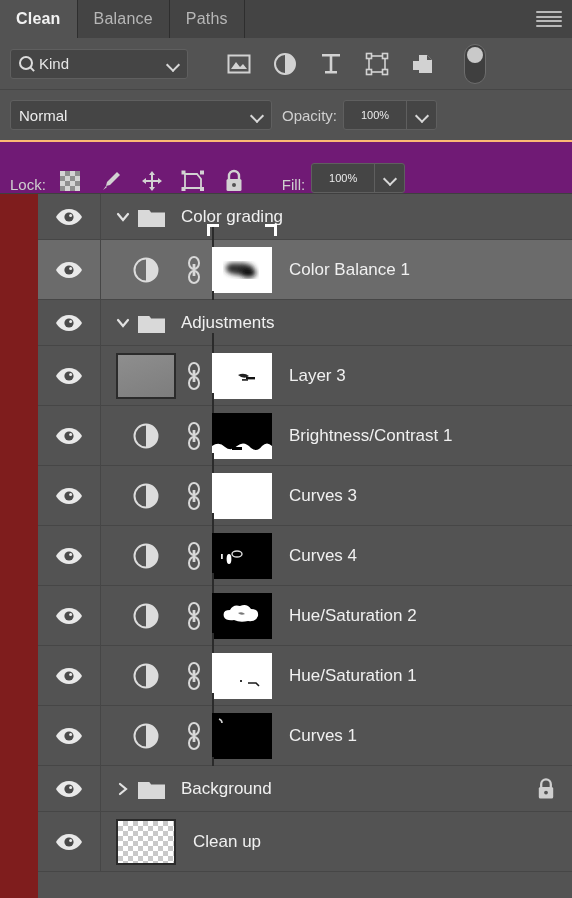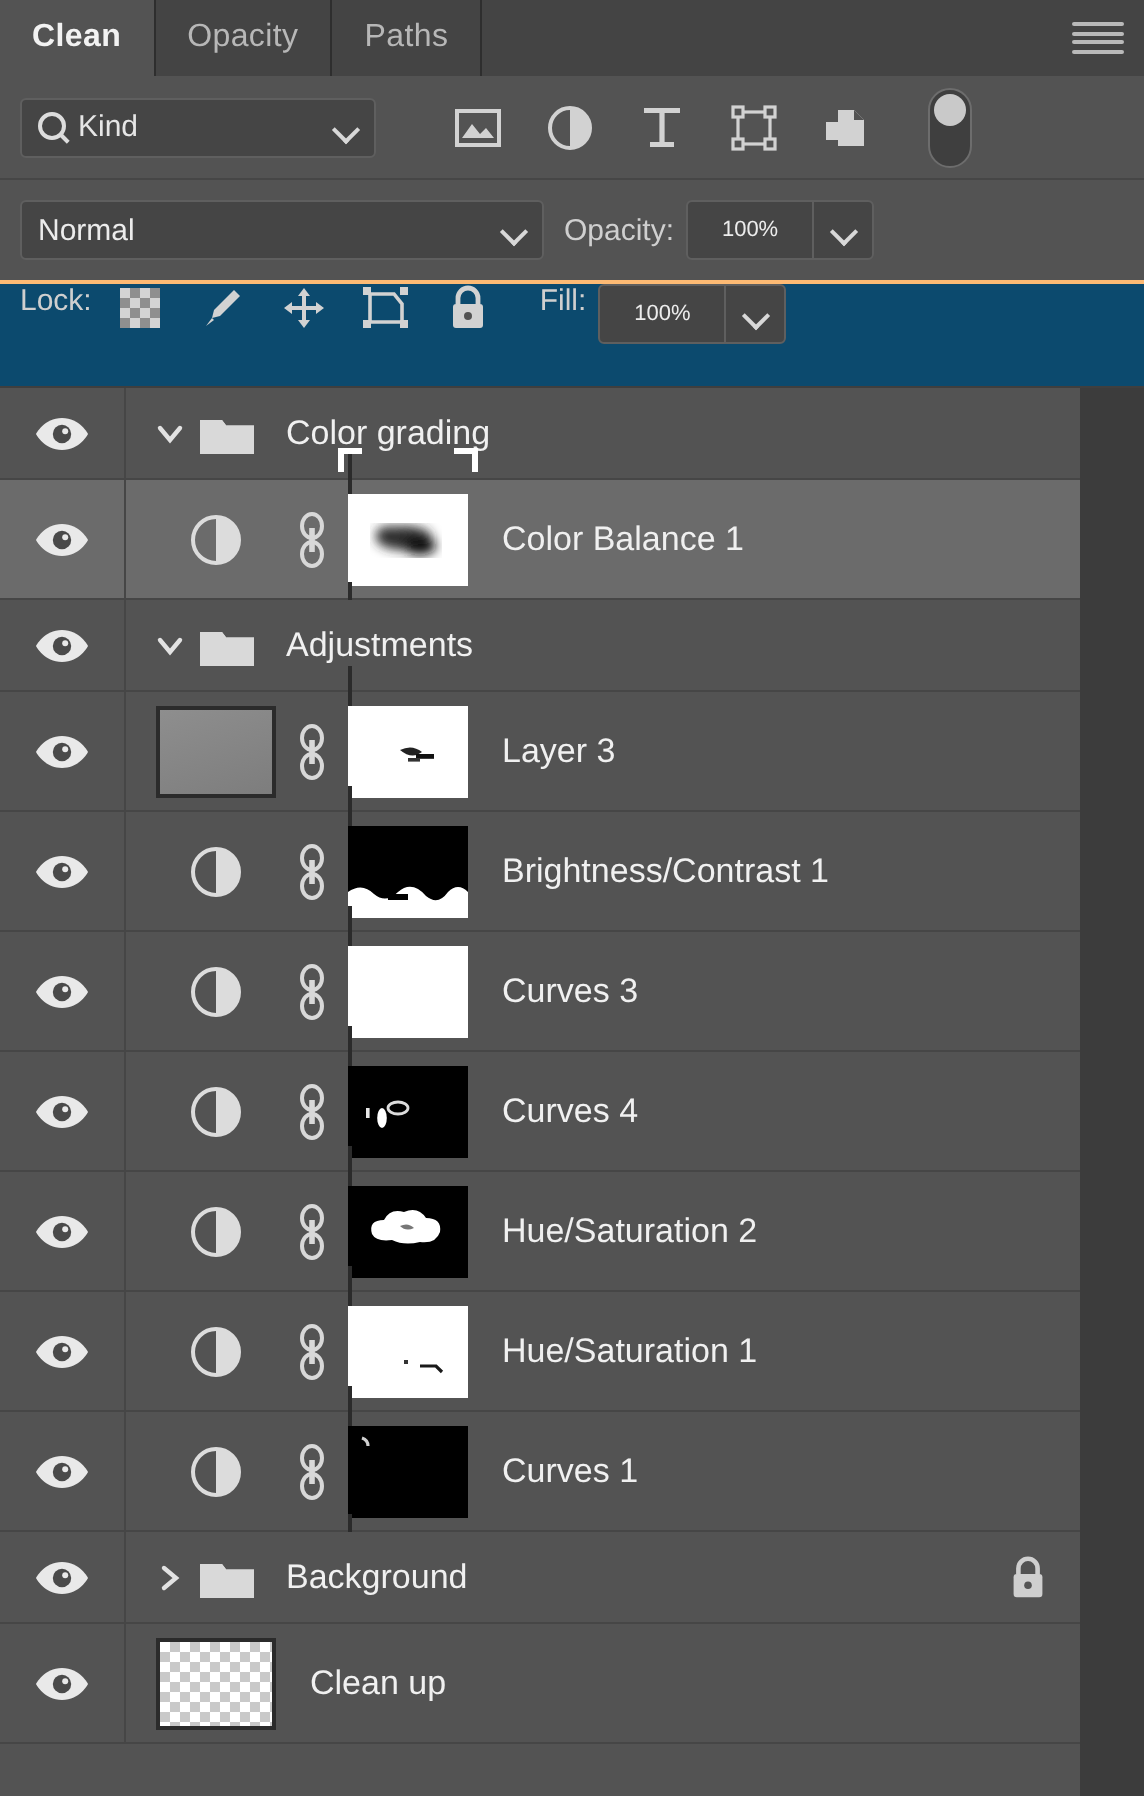--- a/index.html
+++ b/index.html
@@ -57,33 +57,33 @@
   .blendsel .label { flex: 1; }
   .fieldlabel { color: #cfcfcf; font-size: 15px; margin: 0 6px 0 10px; white-space: nowrap; }
   .numfield { display: flex; height: 30px; border: 1px solid #5f5f5f; border-radius: 3px;
               overflow: hidden; background: #454545; }
   .numfield .val { width: 62px; display: flex; align-items: center; justify-content: center;
               color: #ececec; font-size: 11px; }
   .numfield .stepper { width: 30px; border-left: 1px solid #5f5f5f; display: flex;
               align-items: center; justify-content: center; }
 
   
-  .lockrow { height: 52px; background: #0c4a6e; display: flex; align-items: flex-start;
+  .lockrow { height: 52px; background: #701a75; display: flex; align-items: flex-end;
              padding: 0 10px; border-bottom: 1px solid #3f3f3f; flex: none; }
   .lockrow .lbl { color: #cfcfcf; font-size: 15px; margin-right: 12px; }
   .lockicons { display: flex; align-items: center; gap: 17px; }
   .lockicon { width: 24px; height: 24px; display:flex; align-items:center; justify-content:center; }
   .checker { width: 20px; height: 20px;
      background-image:
        linear-gradient(45deg, #8f8f8f 25%, transparent 25%, transparent 75%, #8f8f8f 75%),
        linear-gradient(45deg, #8f8f8f 25%, #d4d4d4 25%, #d4d4d4 75%, #8f8f8f 75%);
      background-size: 10px 10px; background-position: 0 0, 5px 5px; }
 
   
-  .listwrap { flex: 1; display: flex; background: #7f1d1d; overflow: hidden; }
+  .listwrap { flex: 1; display: flex; background: #7f1d1d; overflow: hidden; padding-left: 38px; }
   .list { width: 540px; background: #535353; }
   .scrollgutter { flex: 1; background: #3c3c3c; }
 
   .row { display: flex; align-items: stretch; border-bottom: 1px solid #464646;
          background: #535353; height: 60px; position: relative; }
   .row.group { height: 46px; }
   .row.selected { background: #6b6b6b; }
   .eyecell { width: 63px; display: flex; align-items: center; justify-content: center;
              border-right: 1px solid #464646; flex: none; }
   .body { flex: 1; display: flex; align-items: center; padding-left: 10px; }
@@ -120,21 +120,21 @@
 </head>
 <body>
 
 <div class="panel">
 
   <div class="tabbar">
     <div class="tab active">
       <span>Clean</span>
     </div>
     <div class="tab">
-      <span>Opacity</span>
+      <span>Balance</span>
     </div>
     <div class="tab">
       <span>Paths</span>
     </div>
     <div class="tabfill"></div>
     <div class="menu-btn">
       <i></i>
         <i></i>
         <i></i>
         <i></i>
@@ -228,21 +228,21 @@
         </svg>
       </div>
       <div class="lockicon">
         <svg width="20" height="24" viewBox="0 0 20 24">
           <path d="M5 10 V7 a5 5 0 0 1 10 0 v3" fill="none" stroke="#d2d2d2" stroke-width="2.4"></path>
           <rect x="2.5" y="10" width="15" height="12" rx="1.5" fill="#d2d2d2"></rect>
           <circle cx="10" cy="16" r="2" fill="#535353"></circle>
         </svg>
       </div>
     </div>
-    <span class="fieldlabel" style="margin-left:24px">Fill:</span>
+    <span class="fieldlabel" style="margin-left:36px">Fill:</span>
     <div class="numfield">
       <span class="val">100%</span>
       <span class="stepper">
         <span class="chev-d"></span>
       </span>
     </div>
   </div>
 
   <div class="listwrap">
     <div class="list" id="layer-list">

